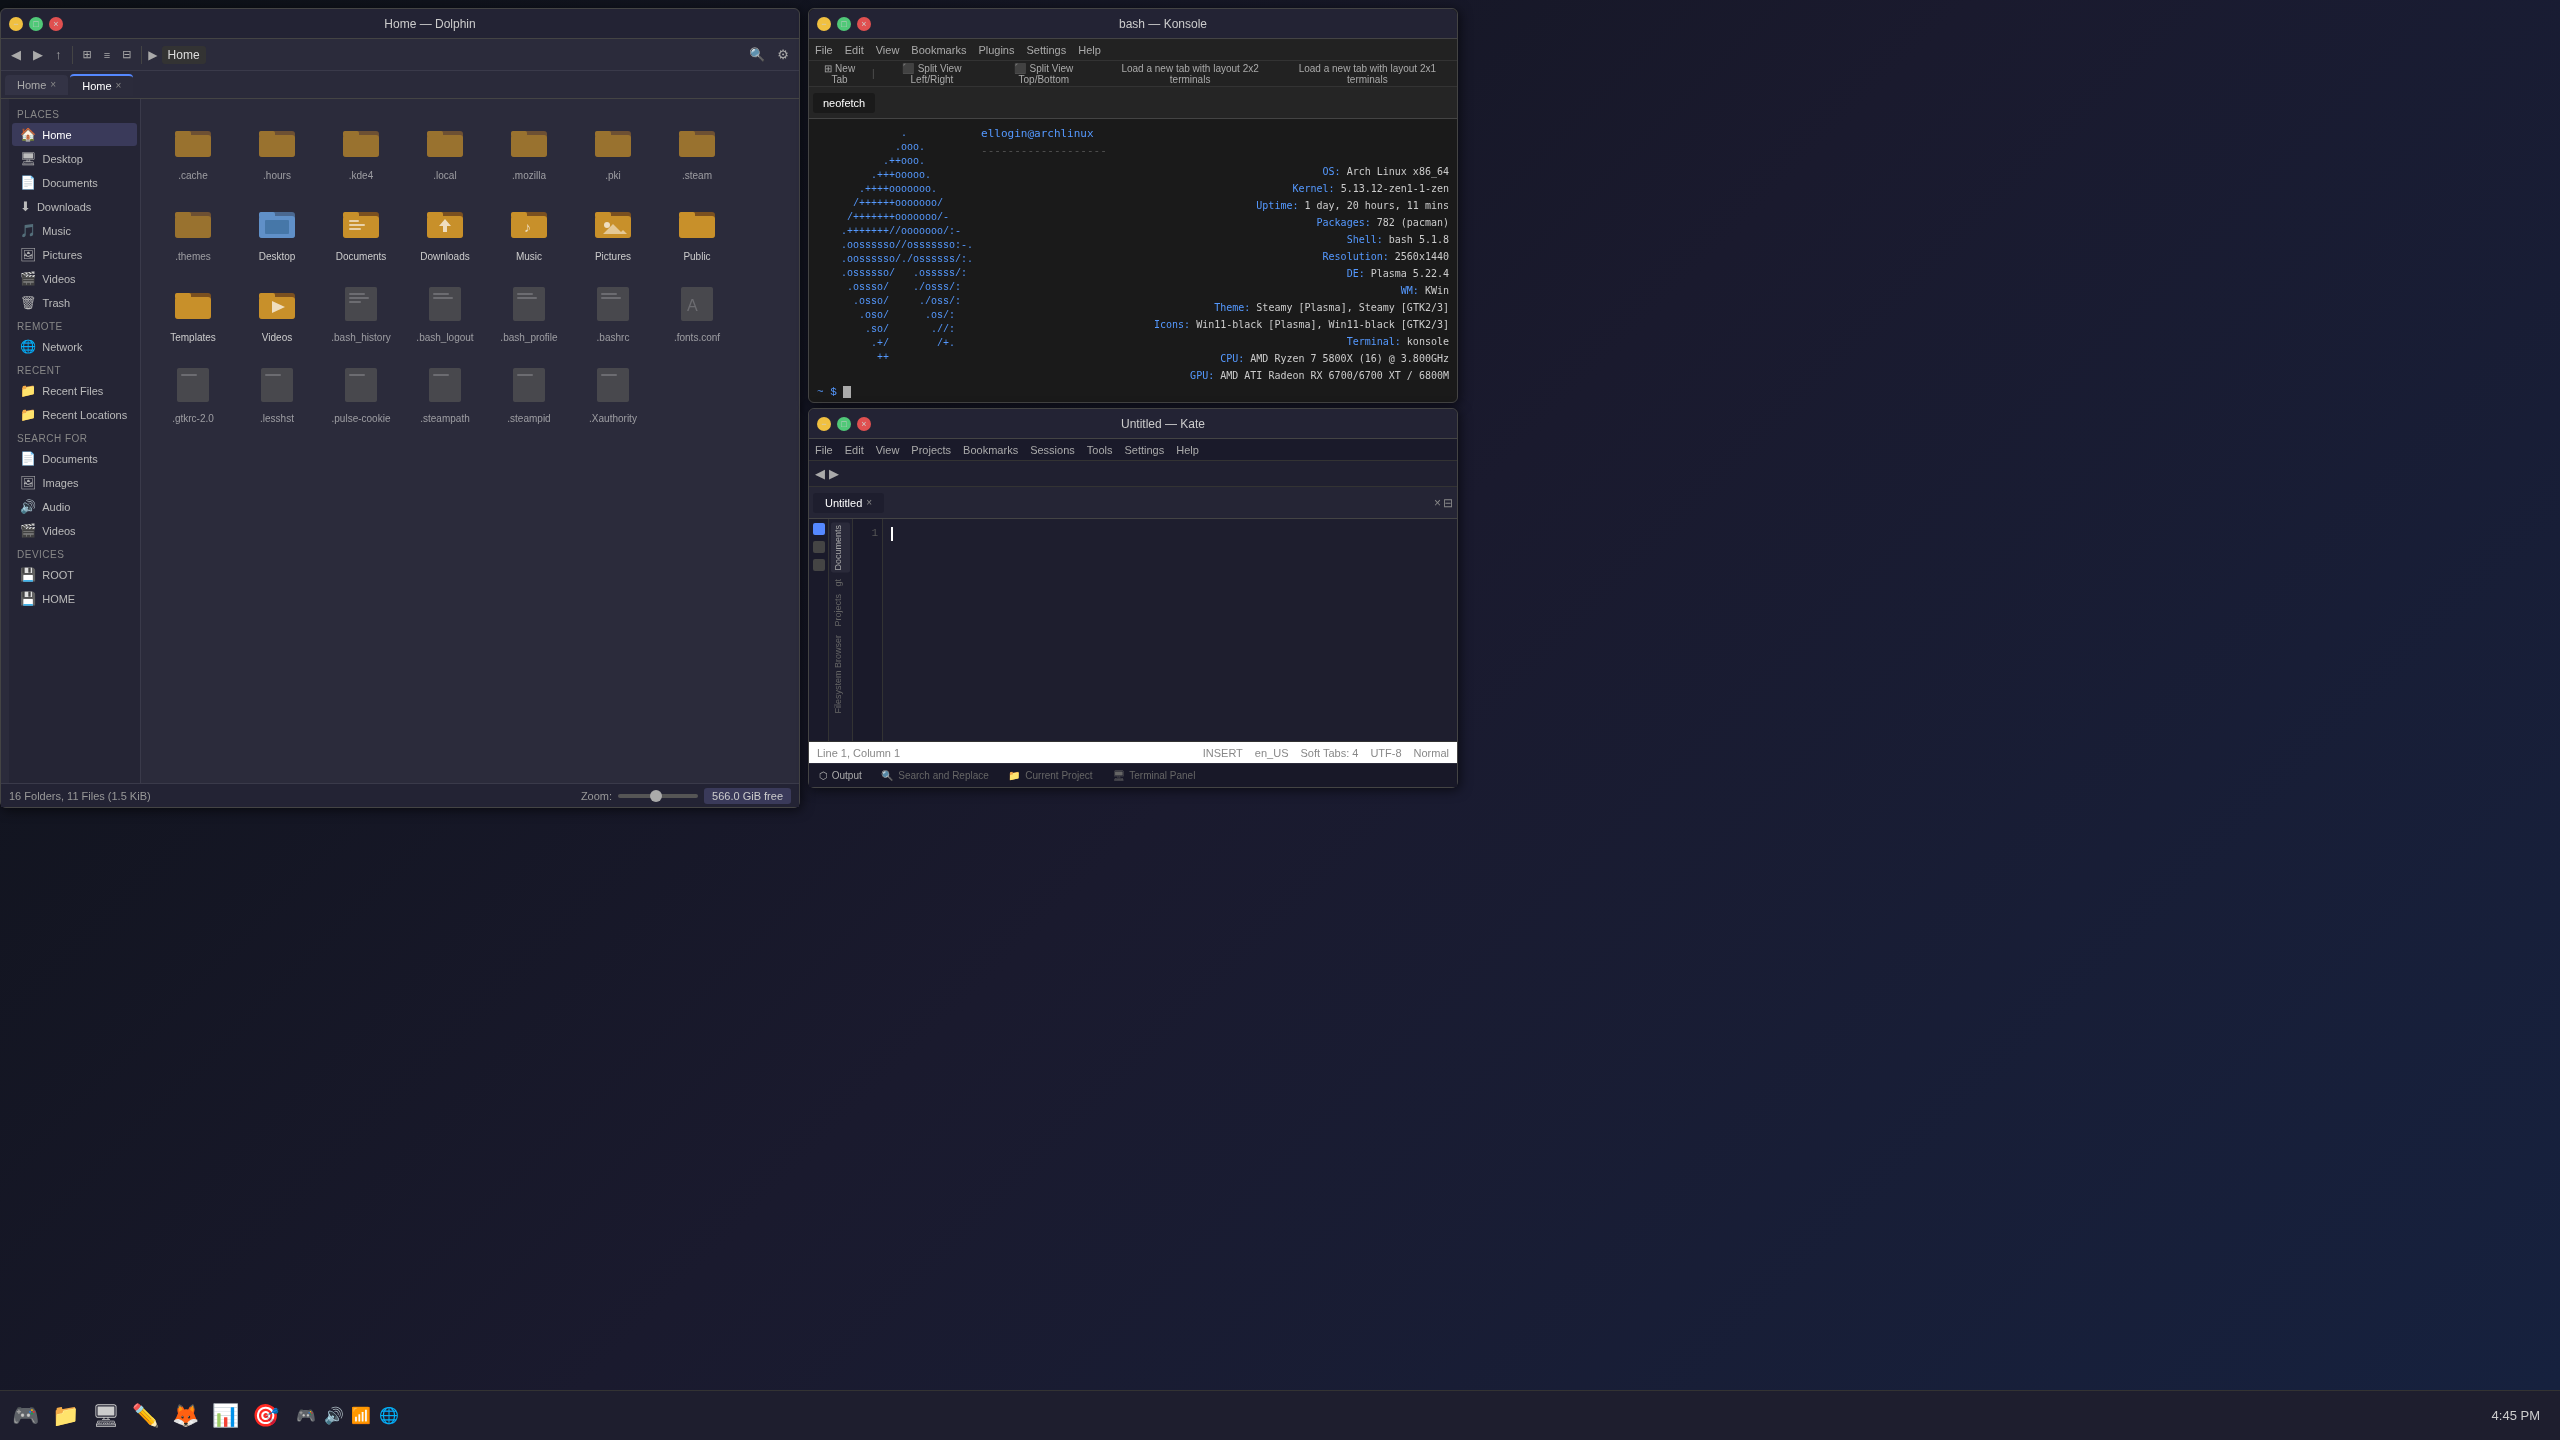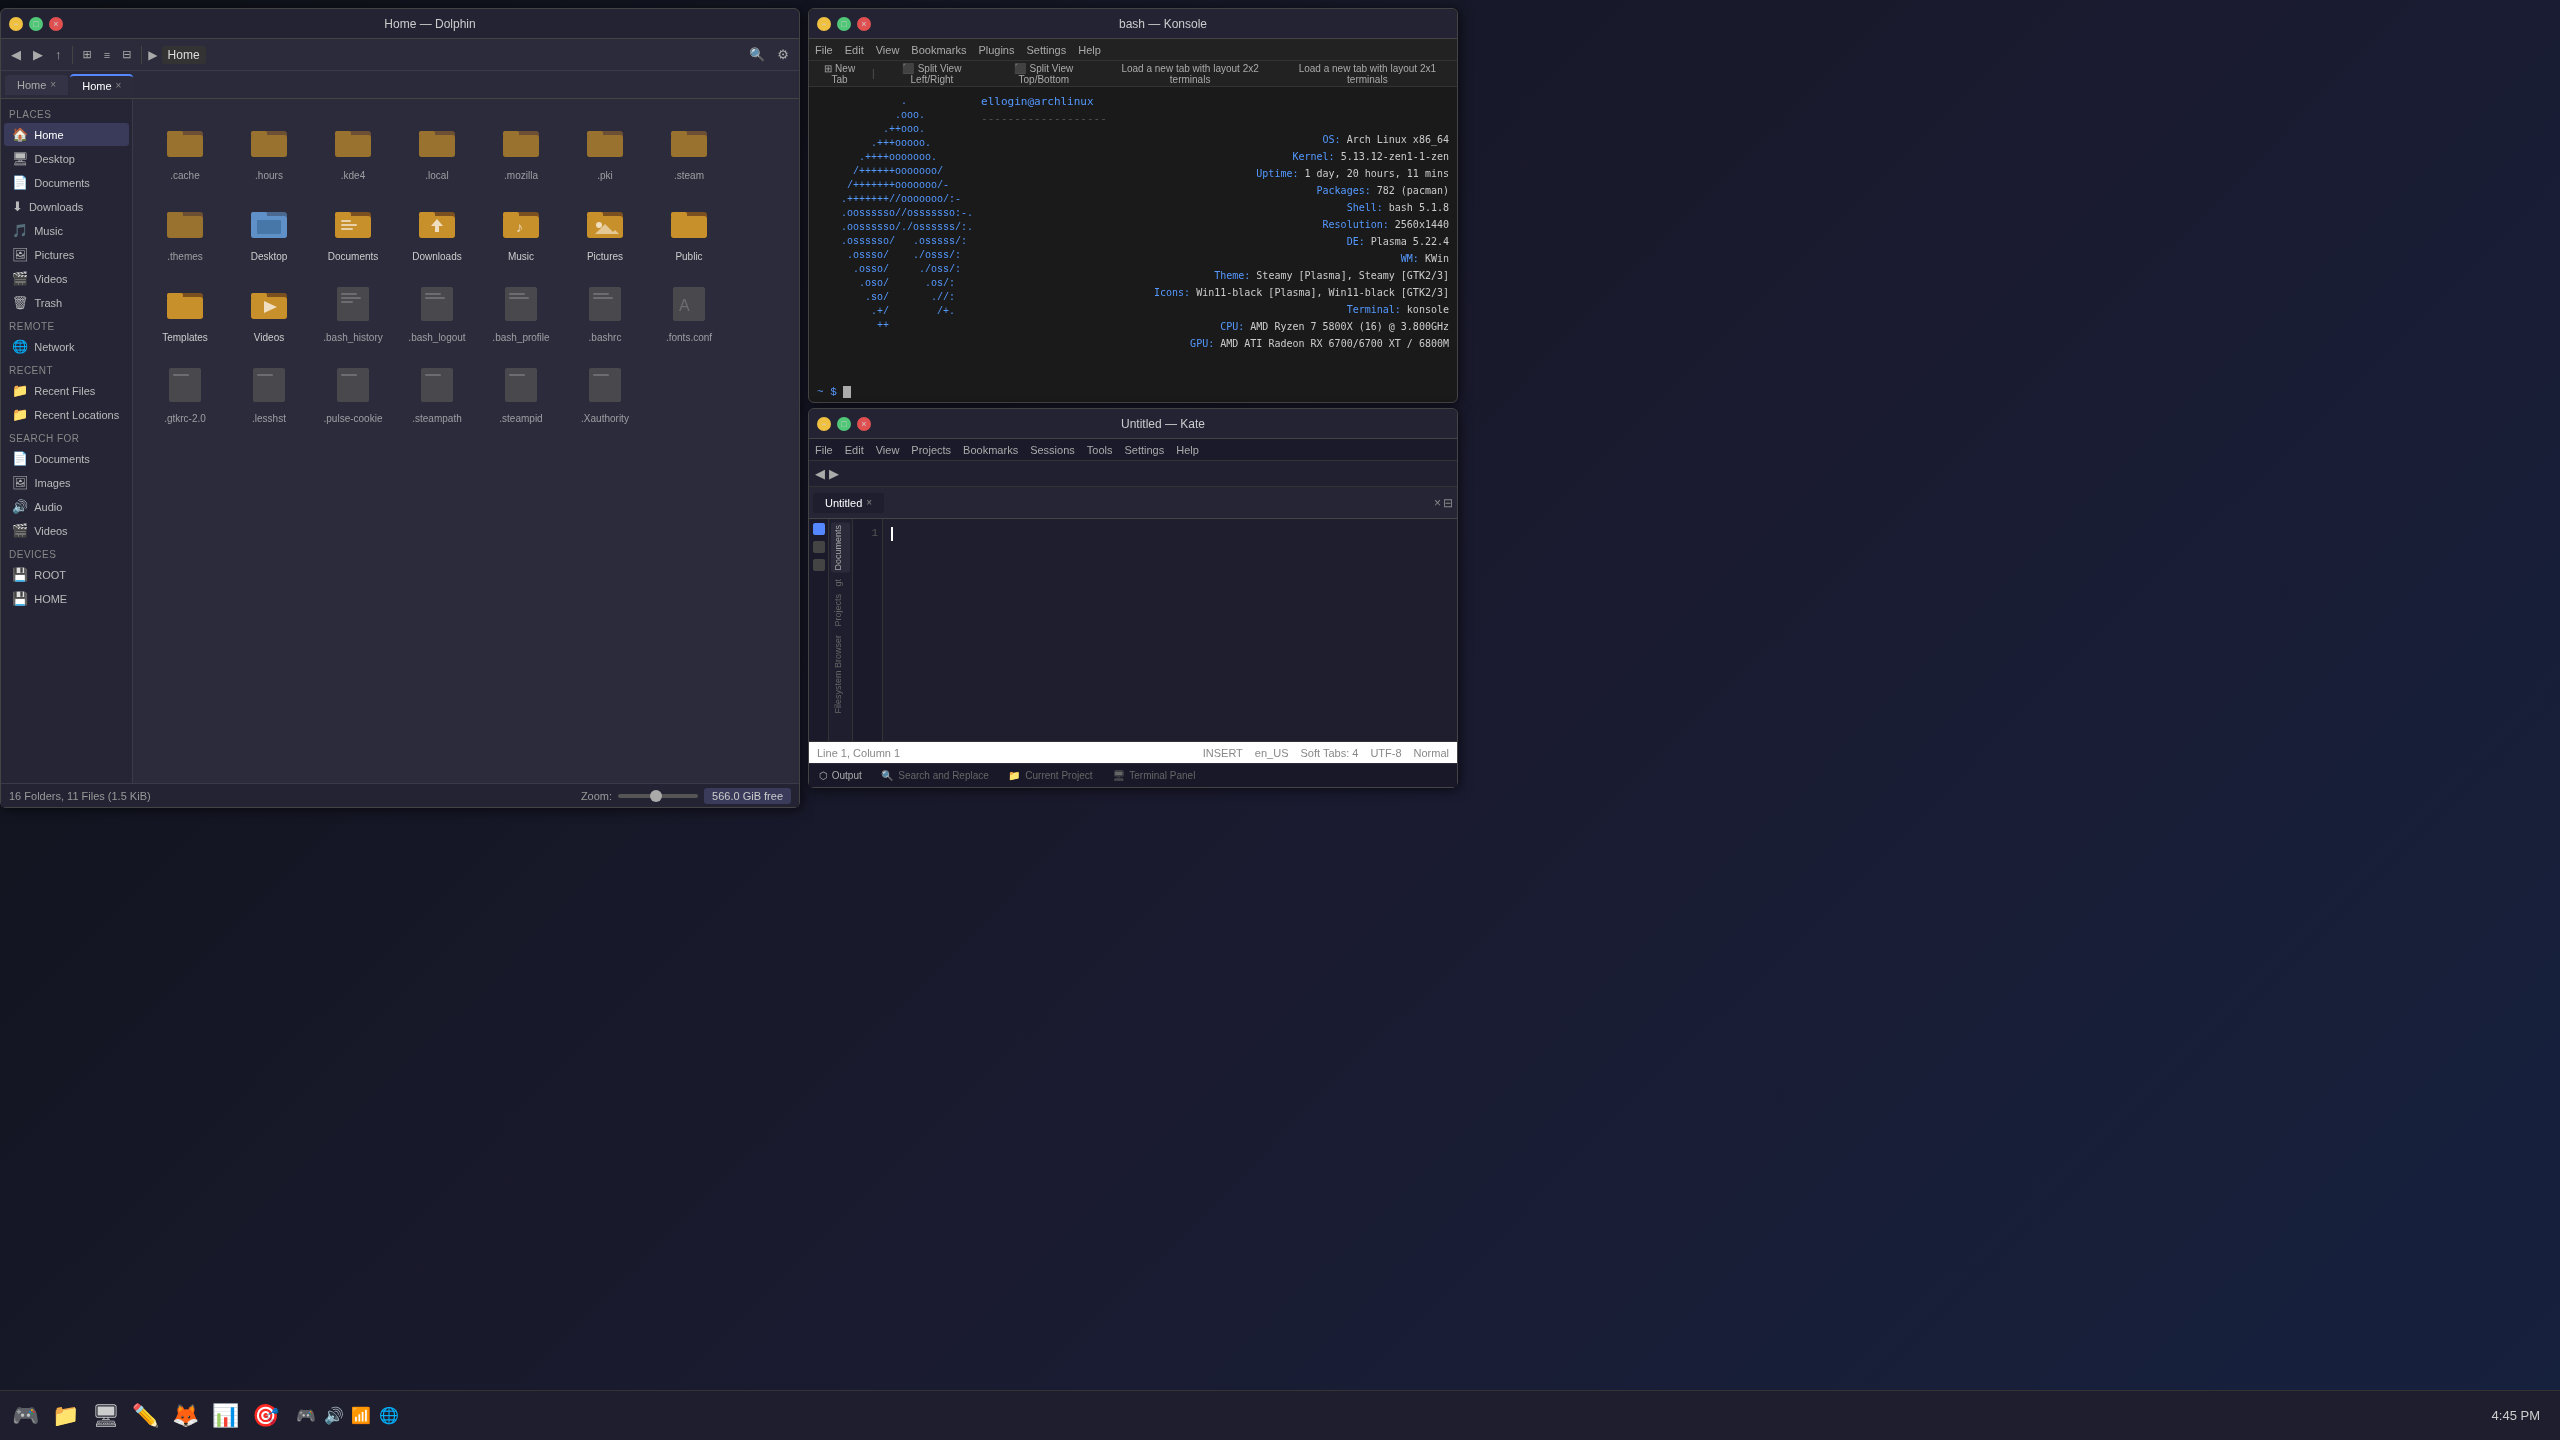--- a/index.html
+++ b/index.html
@@ -164,20 +164,21 @@
     }
 
     
     .dolphin-sidebar {
       width: 132px;
       background: #252535;
       border-right: 1px solid #3a3a4a;
       overflow-y: auto;
       padding: 4px 0;
       font-size: 11px;
+      margin-left: 8px;
     }
 
     .sidebar-section-label {
       padding: 6px 8px 2px;
       font-size: 10px;
       color: #888;
       text-transform: uppercase;
       letter-spacing: 0.5px;
     }
 
@@ -948,20 +949,25 @@
       <span>Help</span>
     </div>
 
     <div style="height:26px;background:#222;display:flex;align-items:center;padding:0 4px;gap:6px;border-bottom:1px solid #333;font-size:10px;color:#888;">
       <button style="background:none;border:none;color:#aaa;cursor:pointer;font-size:10px;padding:1px 4px;">⊞ New Tab</button>
       <span style="color:#555;">|</span>
       <button style="background:none;border:none;color:#aaa;cursor:pointer;font-size:10px;padding:1px 4px;">⬛ Split View Left/Right</button>
       <button style="background:none;border:none;color:#aaa;cursor:pointer;font-size:10px;padding:1px 4px;">⬛ Split View Top/Bottom</button>
       <button style="background:none;border:none;color:#aaa;cursor:pointer;font-size:10px;padding:1px 4px;">Load a new tab with layout 2x2 terminals</button>
       <button style="background:none;border:none;color:#aaa;cursor:pointer;font-size:10px;padding:1px 4px;">Load a new tab with layout 2x1 terminals</button>
+    </div>
+    <div class="konsole-tabs">
+      <div class="konsole-tab active">
+        <span>neofetch</span>
+      </div>
     </div>
     <div class="konsole-content">
       <div class="neofetch-art">              .
              .ooo.
            .++ooo.
          .+++ooooo.
        .++++ooooooo.
       /++++++ooooooo/
      /+++++++ooooooo/-
     .+++++++//ooooooo/:-

